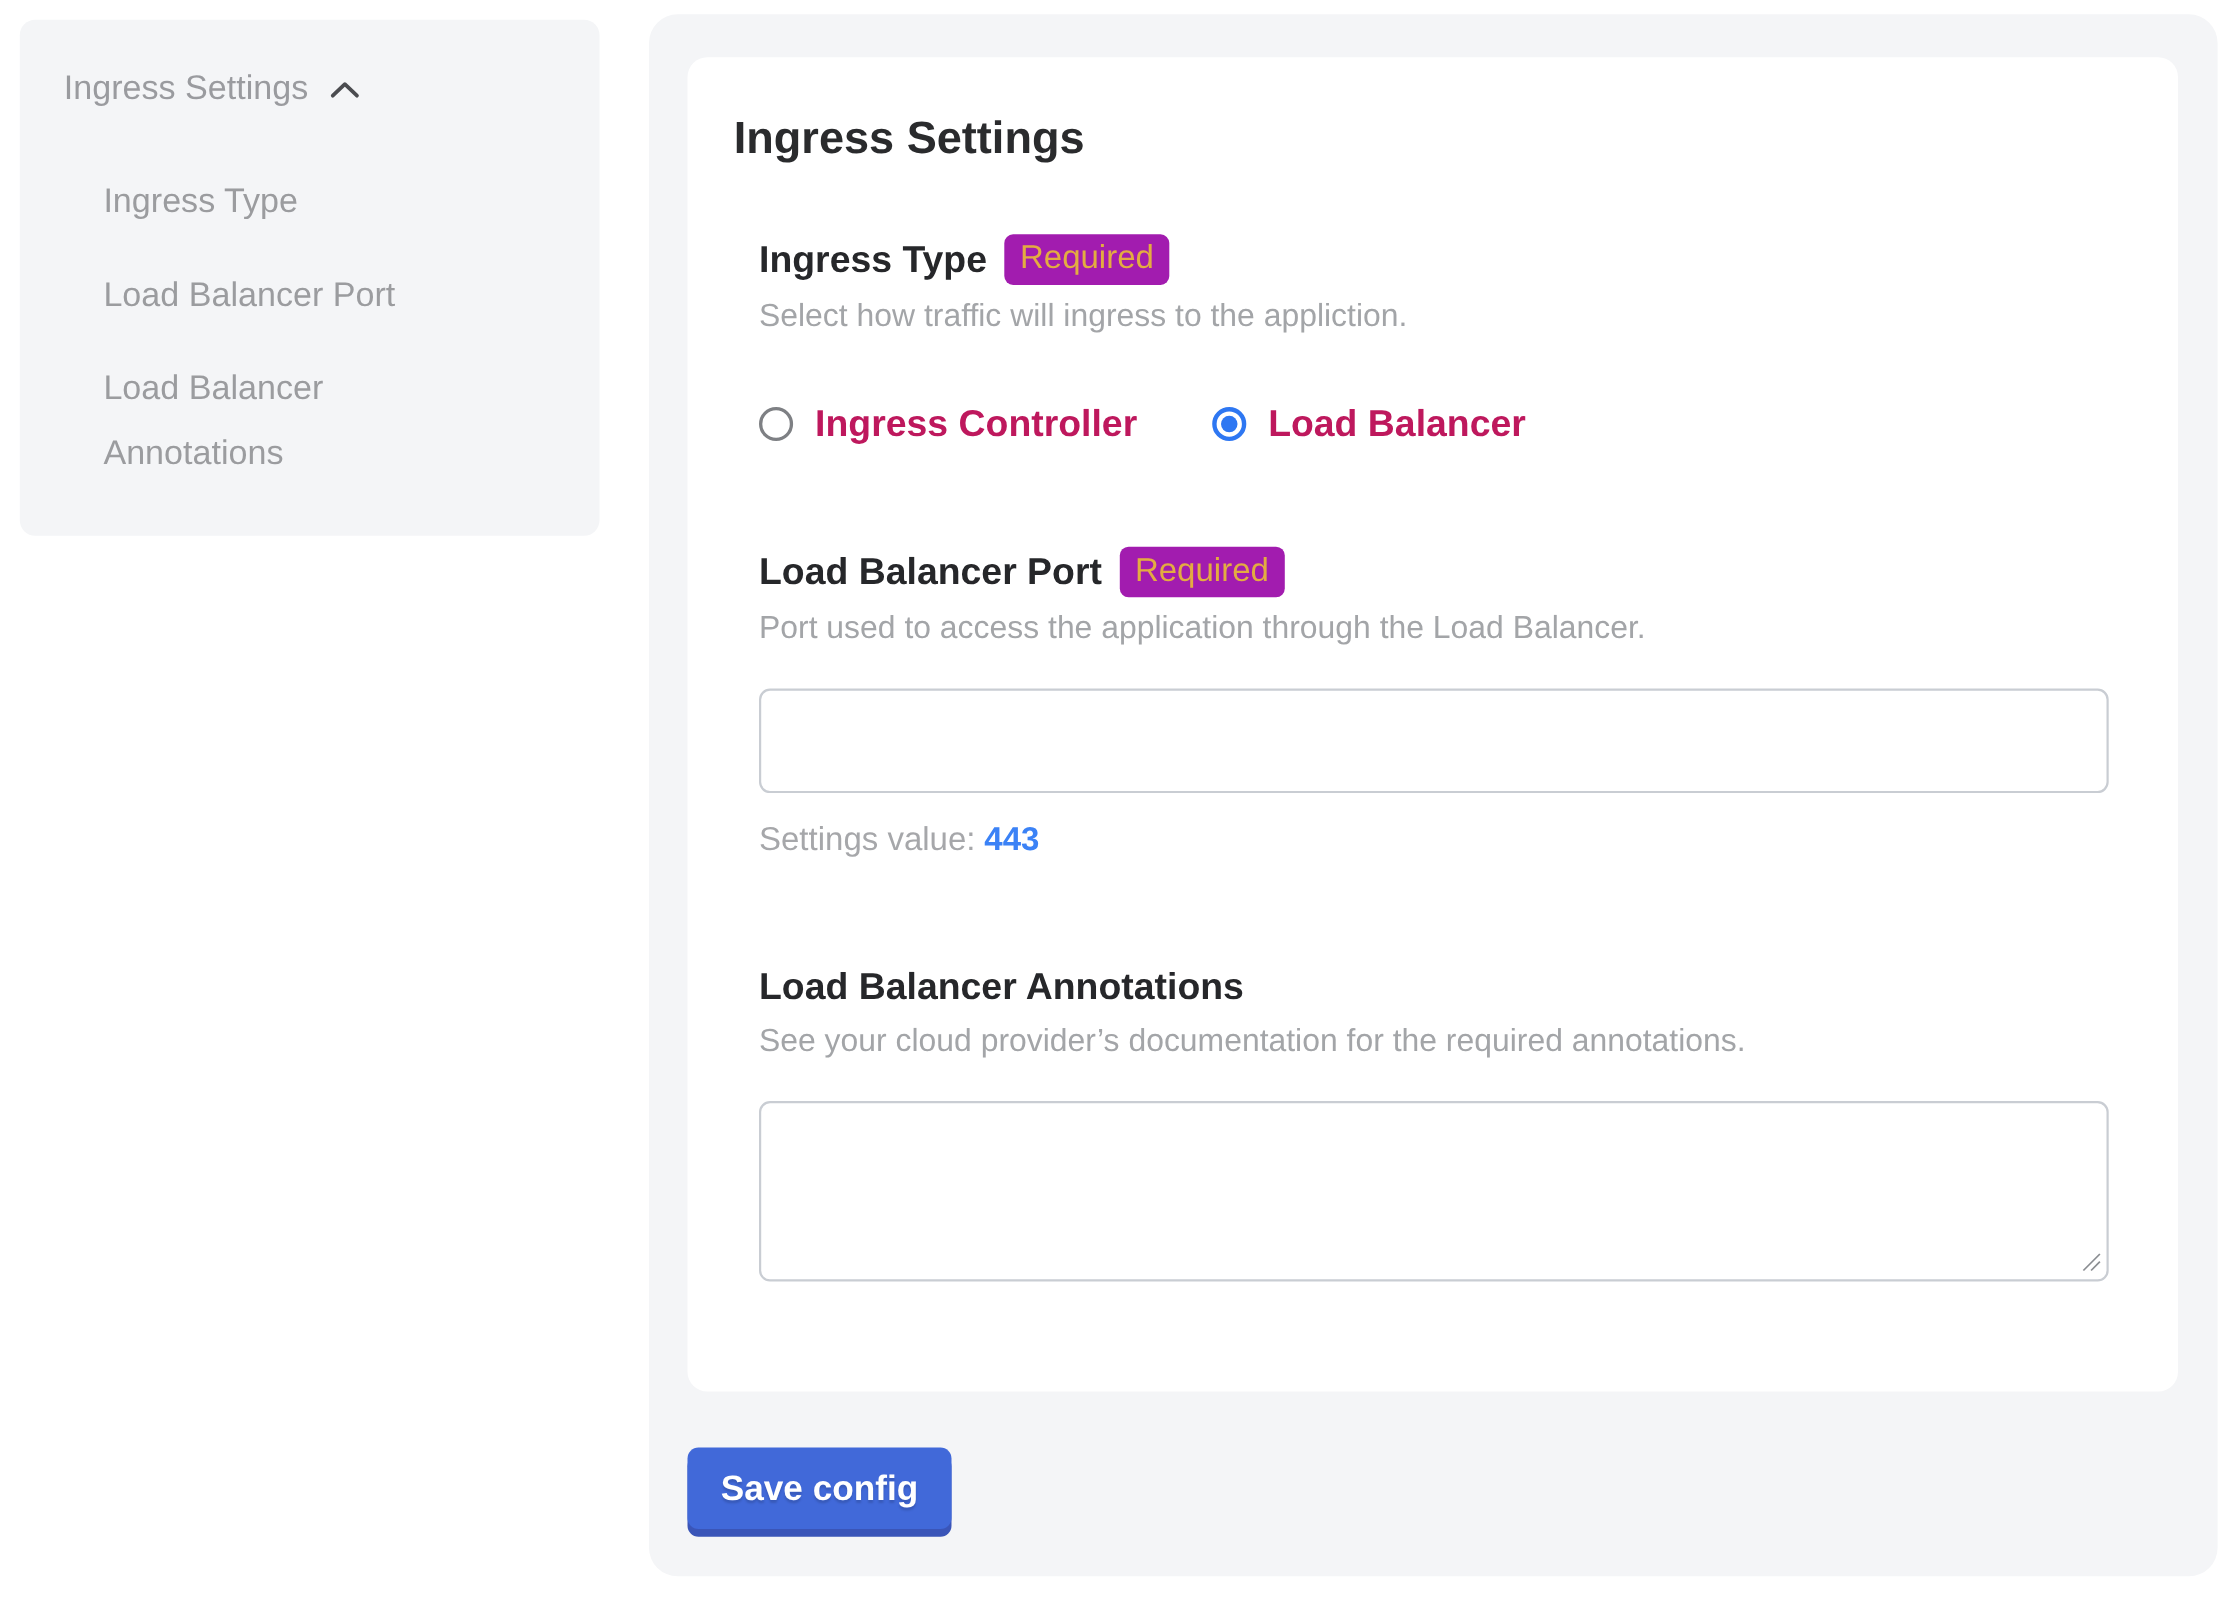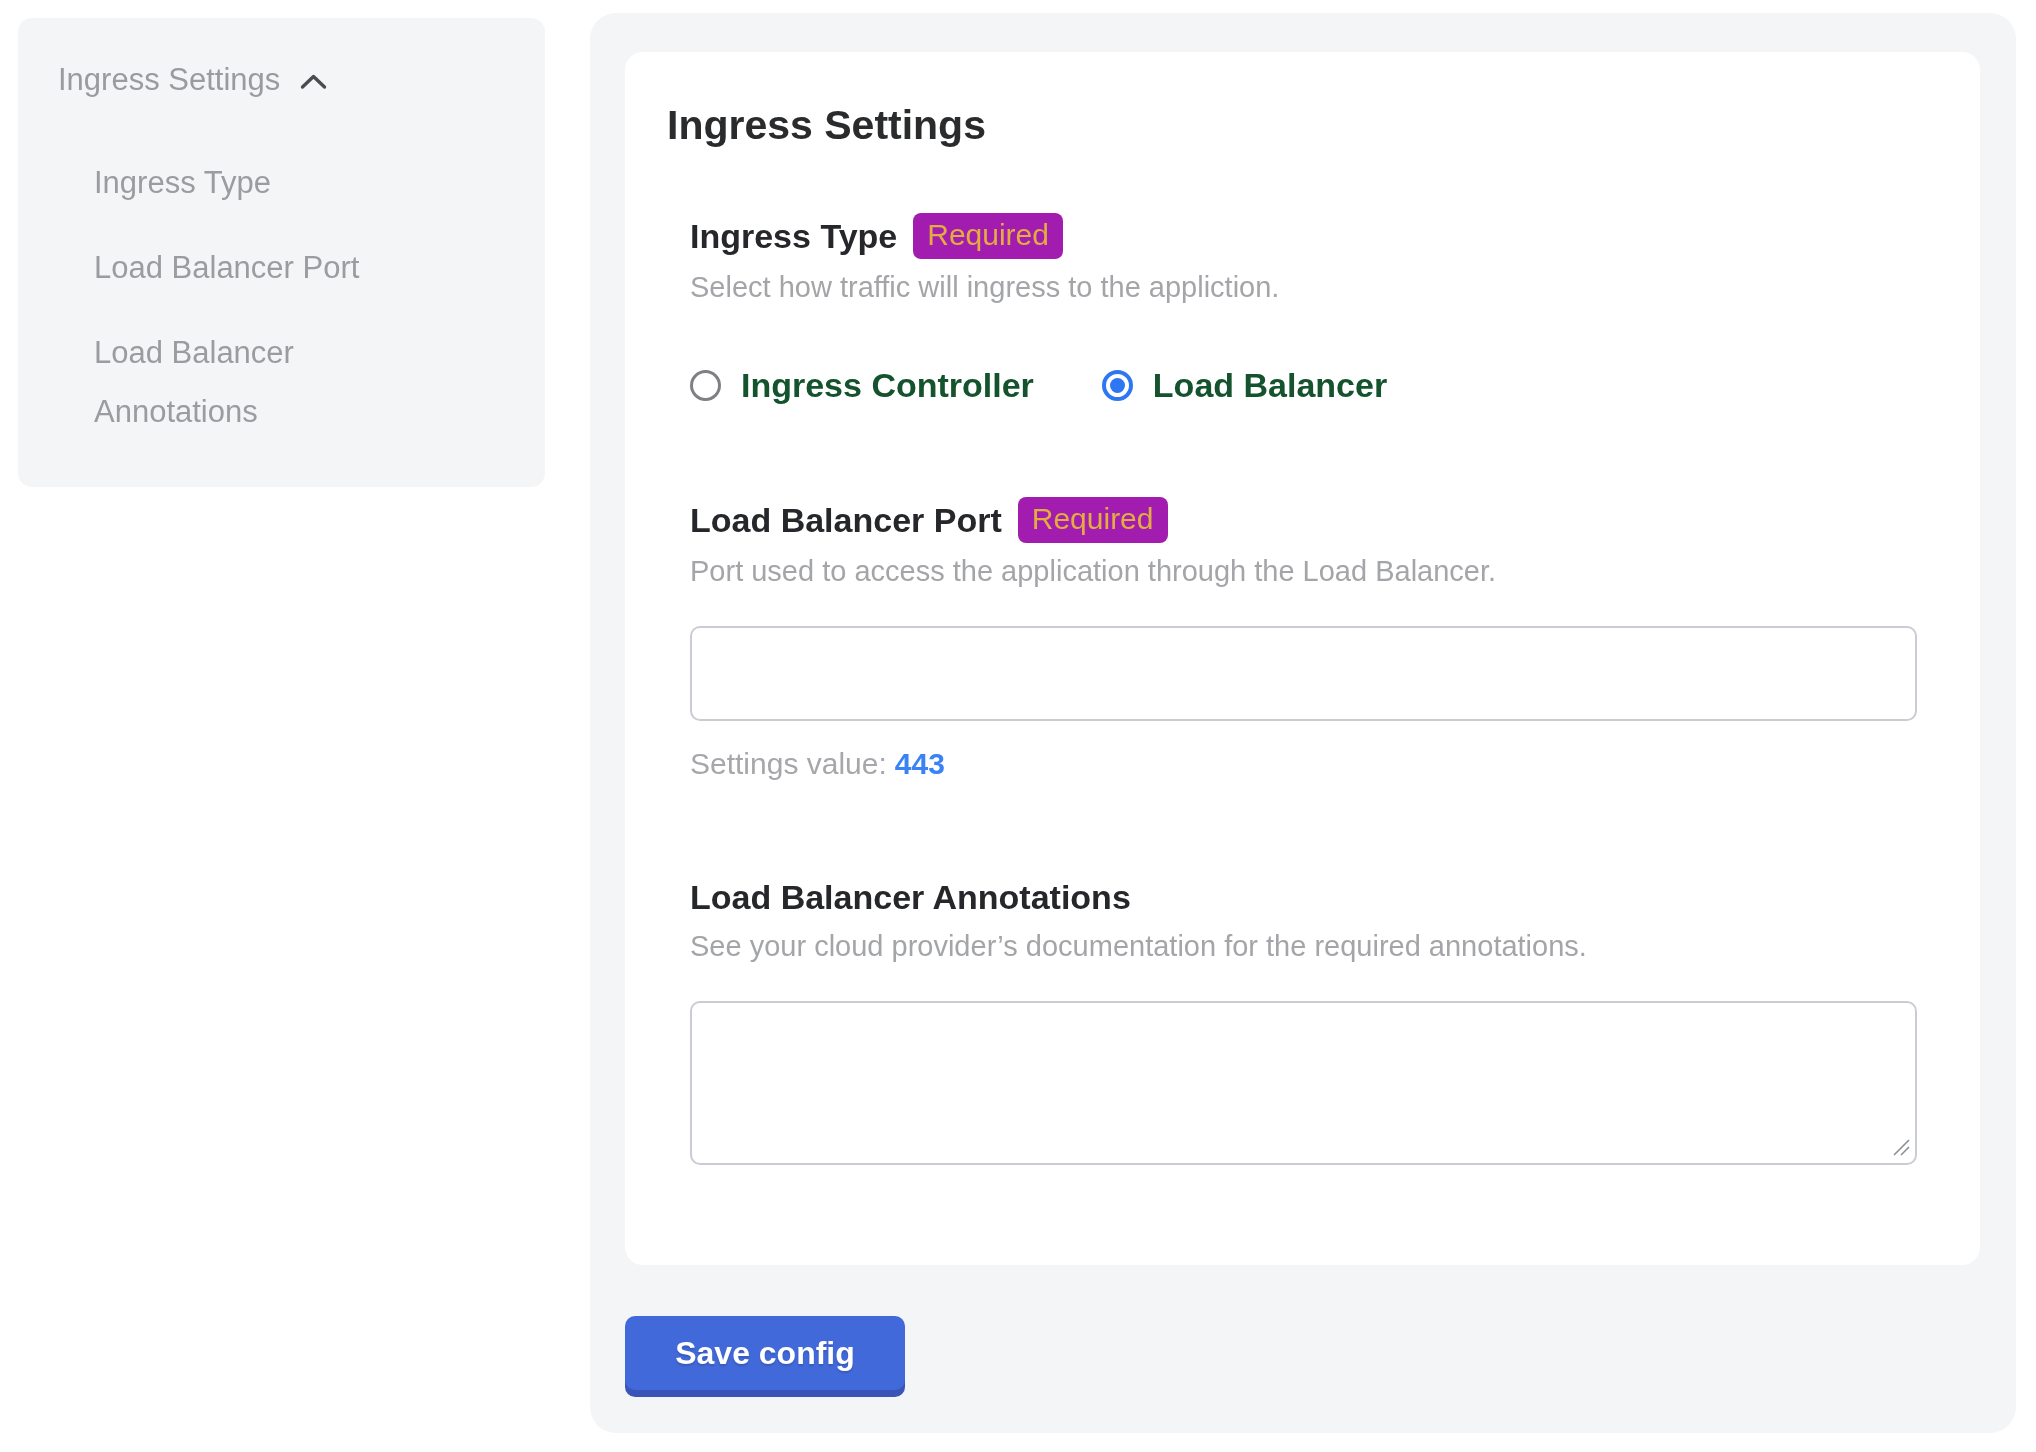--- a/index.html
+++ b/index.html
@@ -61,21 +61,21 @@
   .radio-option { display: flex; align-items: center; gap: 20px; cursor: pointer; }
   .radio-circle {
     width: 31px; height: 31px; border-radius: 50%;
     border: 3px solid #7e8084; background: #fff; flex: 0 0 auto;
   }
   .radio-circle.selected { border: 4px solid #2e77f2; }
   .radio-circle.selected::after {
     content: ""; display: block; width: 15px; height: 15px;
     margin: 4px auto 0 auto; border-radius: 50%; background: #2e77f2;
   }
-  .radio-label { font-size: 34px; font-weight: 700; color: #14532d; }
+  .radio-label { font-size: 34px; font-weight: 700; color: #be185d; }
 
   
   .text-input {
     display: block; margin-top: 38px; width: 100%; height: 95px;
     border: 2px solid #c9cdd3; border-radius: 10px; background: #fff;
     font-size: 30px; padding: 0 22px; color: #26272a; outline: none;
     font-family: inherit;
   }
   .default-line { margin-top: 26px; font-size: 30px; color: #a6a7aa; }
   .default-val { color: #3b82f6; font-weight: 700; margin-left: 8px; }
@@ -85,21 +85,21 @@
     display: block; width: 100%; height: 164px; resize: none;
     border: 2px solid #c9cdd3; border-radius: 10px; background: #fff;
     font-size: 30px; padding: 16px 22px; color: #26272a; outline: none;
     font-family: inherit;
   }
   .resize-handle { position: absolute; right: 7px; bottom: 9px; cursor: nwse-resize; }
 
   
   .save-btn {
     display: block; margin: 51px 0 0 35px;
-    width: 280px; height: 74px;
+    width: 240px; height: 74px;
     background: #4169d9; color: #ffffff;
     font-family: inherit; font-size: 32px; font-weight: 700;
     border: none; border-radius: 10px;
     box-shadow: 0 7px 0 #3a55b8;
     text-shadow: 0 2px 2px rgba(0,0,0,0.15);
     cursor: pointer;
   }
 </style>
 </head>
 <body>

